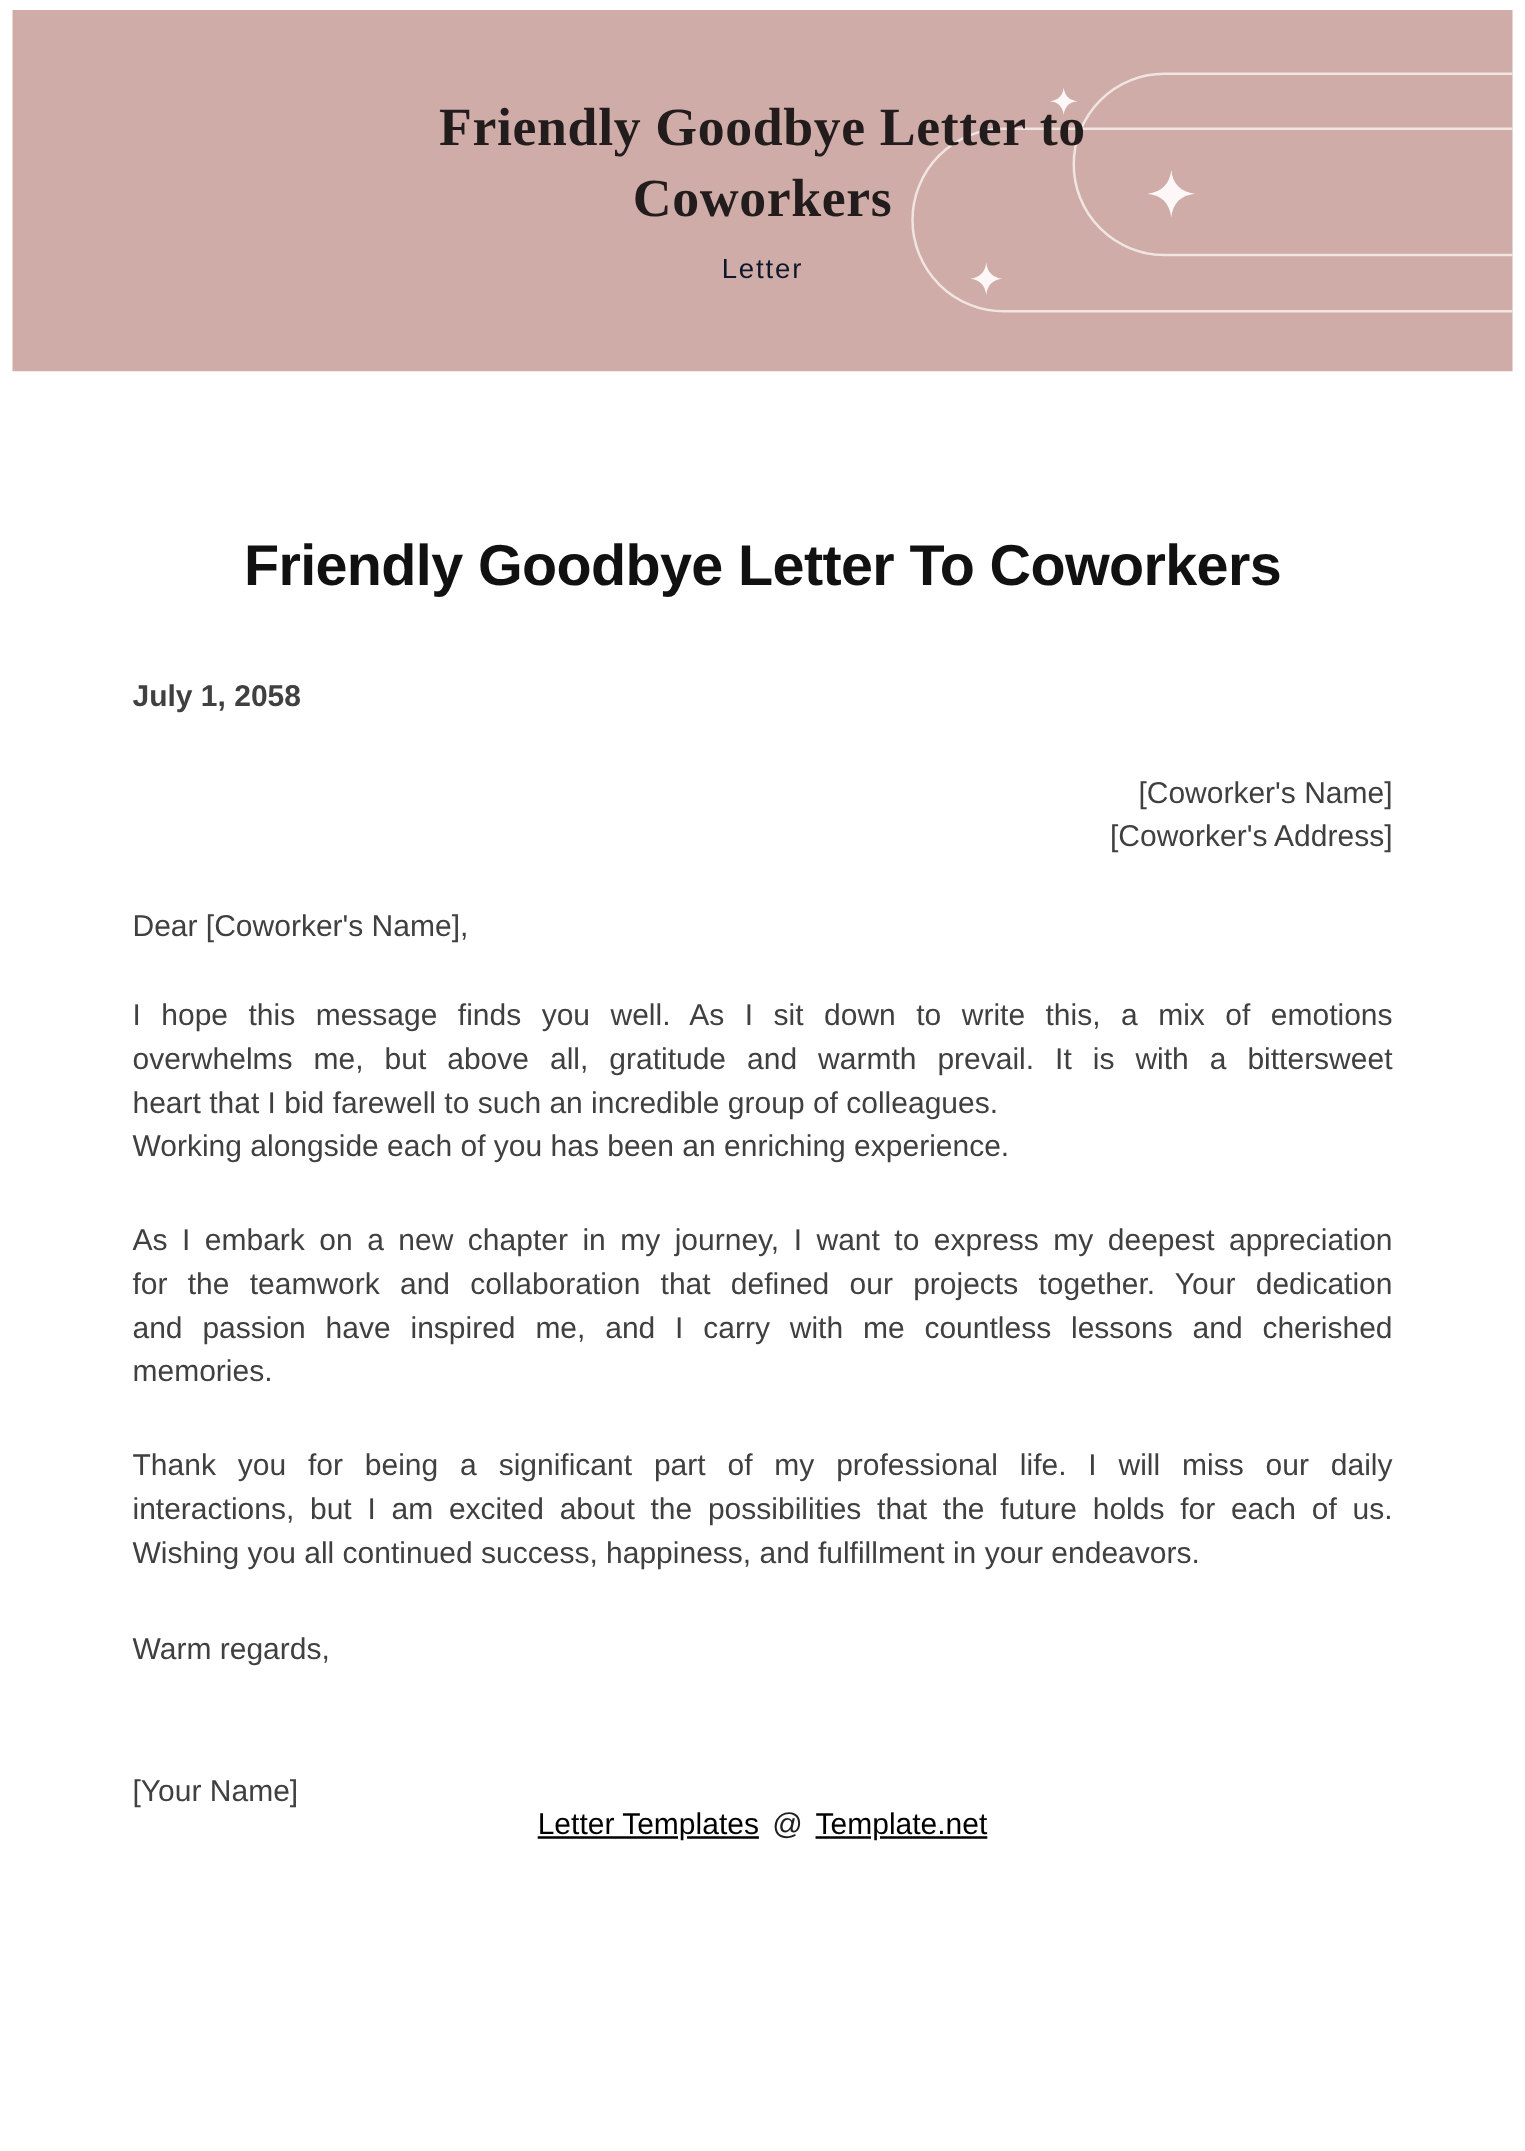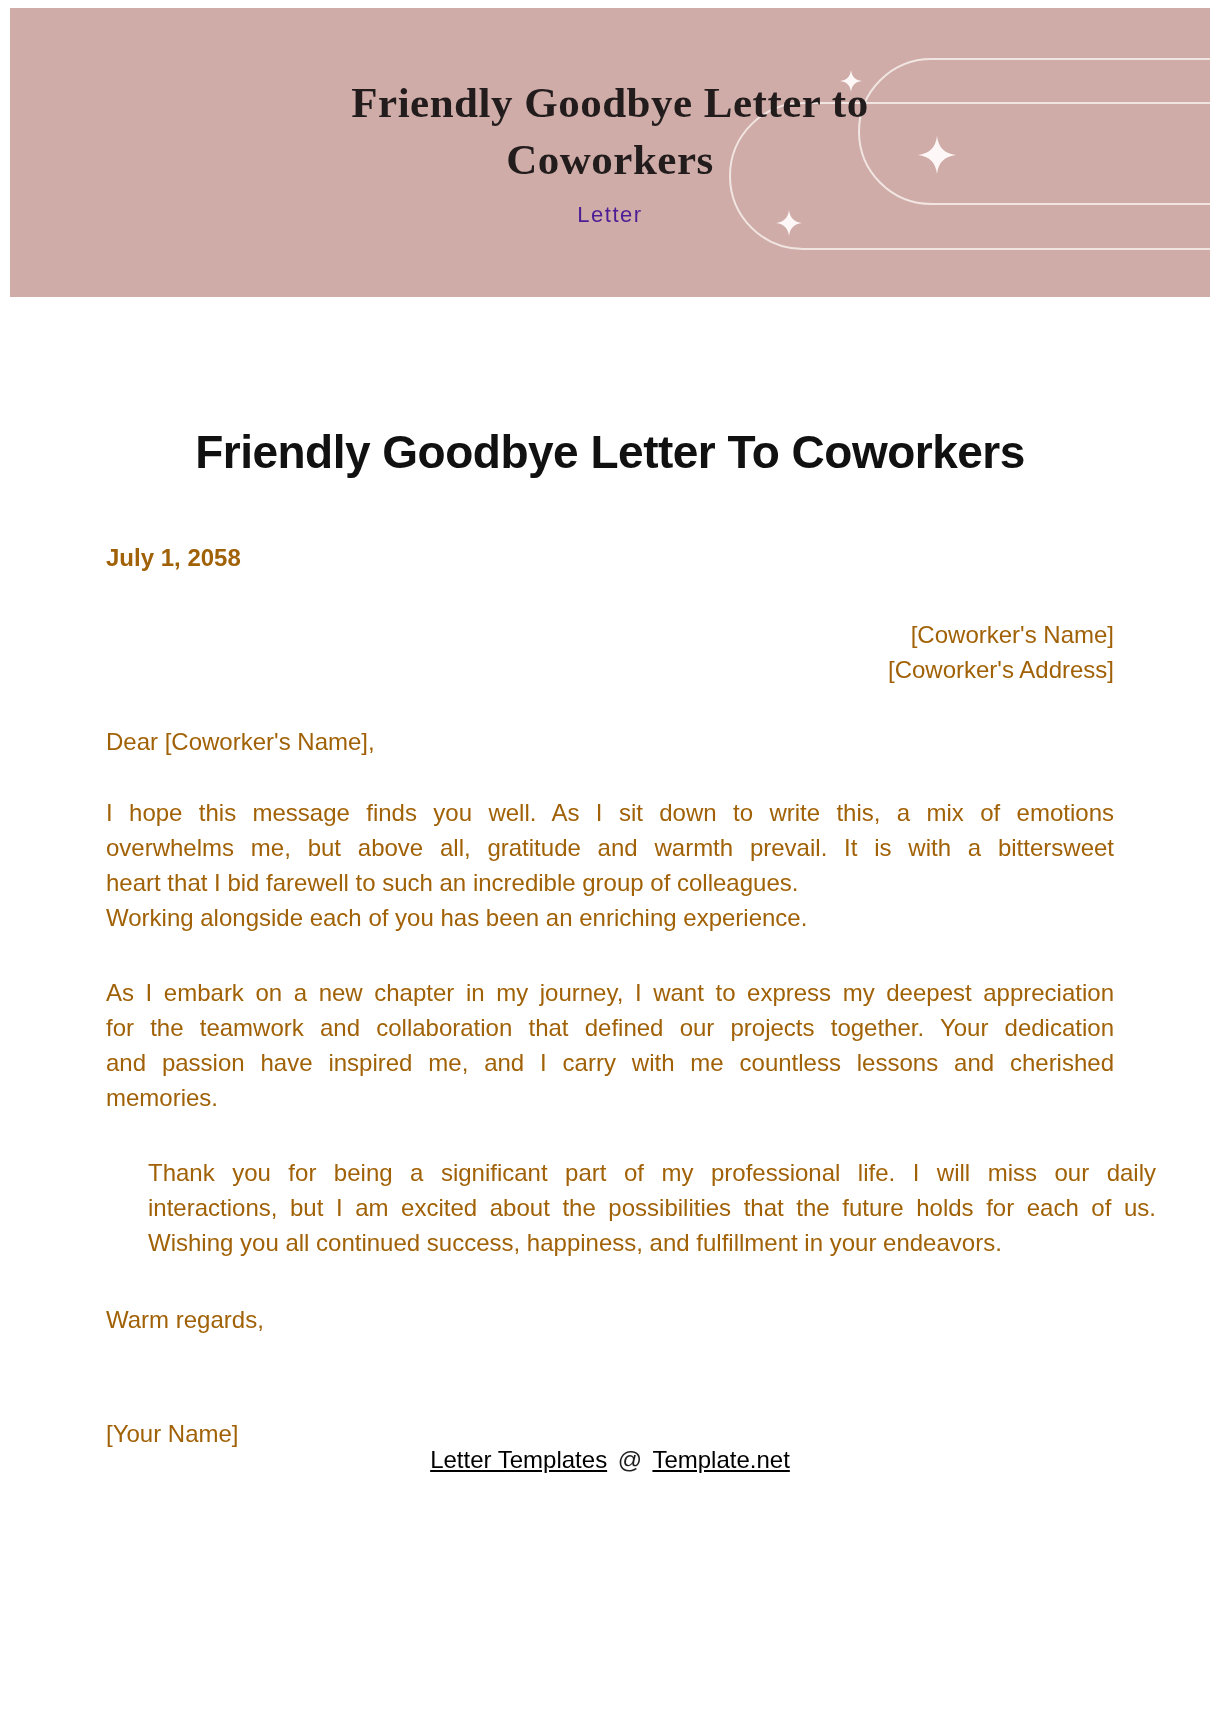--- a/index.html
+++ b/index.html
@@ -48,21 +48,21 @@
     z-index: 2;
   }
   .banner-title .title-inner { display: inline-block; max-width: 640px; }
   .banner-subtitle {
     position: absolute;
     left: 0; right: 0; top: 194px;
     text-align: center;
     font-size: 22px;
     line-height: 26px;
     letter-spacing: 1.5px;
-    color: #4c1d95;
+    color: #0f172a;
     z-index: 2;
   }
 
   
   .doc-heading {
     position: absolute;
     left: 0; right: 0; top: 427px;
     margin: 0;
     text-align: center;
     font-size: 46px;
@@ -70,28 +70,28 @@
     font-weight: 700;
     color: #111111;
     letter-spacing: -0.5px;
   }
   .block {
     position: absolute;
     left: 106px;
     width: 1008px;
     font-size: 24px;
     line-height: 35px;
-    color: #a16207;
+    color: #404040;
   }
   .date-line   { top: 540px; font-weight: 700; }
   .recipient   { top: 617px; text-align: right; }
   .salutation  { top: 724px; }
   .para-1      { top: 795px; }
   .para-2      { top: 975px; }
-  .para-3      { top: 1155px; margin-left: 42px; }
+  .para-3      { top: 1155px; }
   .closing     { top: 1302px; }
   .signature   { top: 1370px; margin-top: 46px; }
 
   .tline { text-align: justify; text-align-last: left; }
   .tline.fill { text-align-last: justify; }
 
   
   .footer-credit {
     position: absolute;
     left: 106px; top: 1442px;

